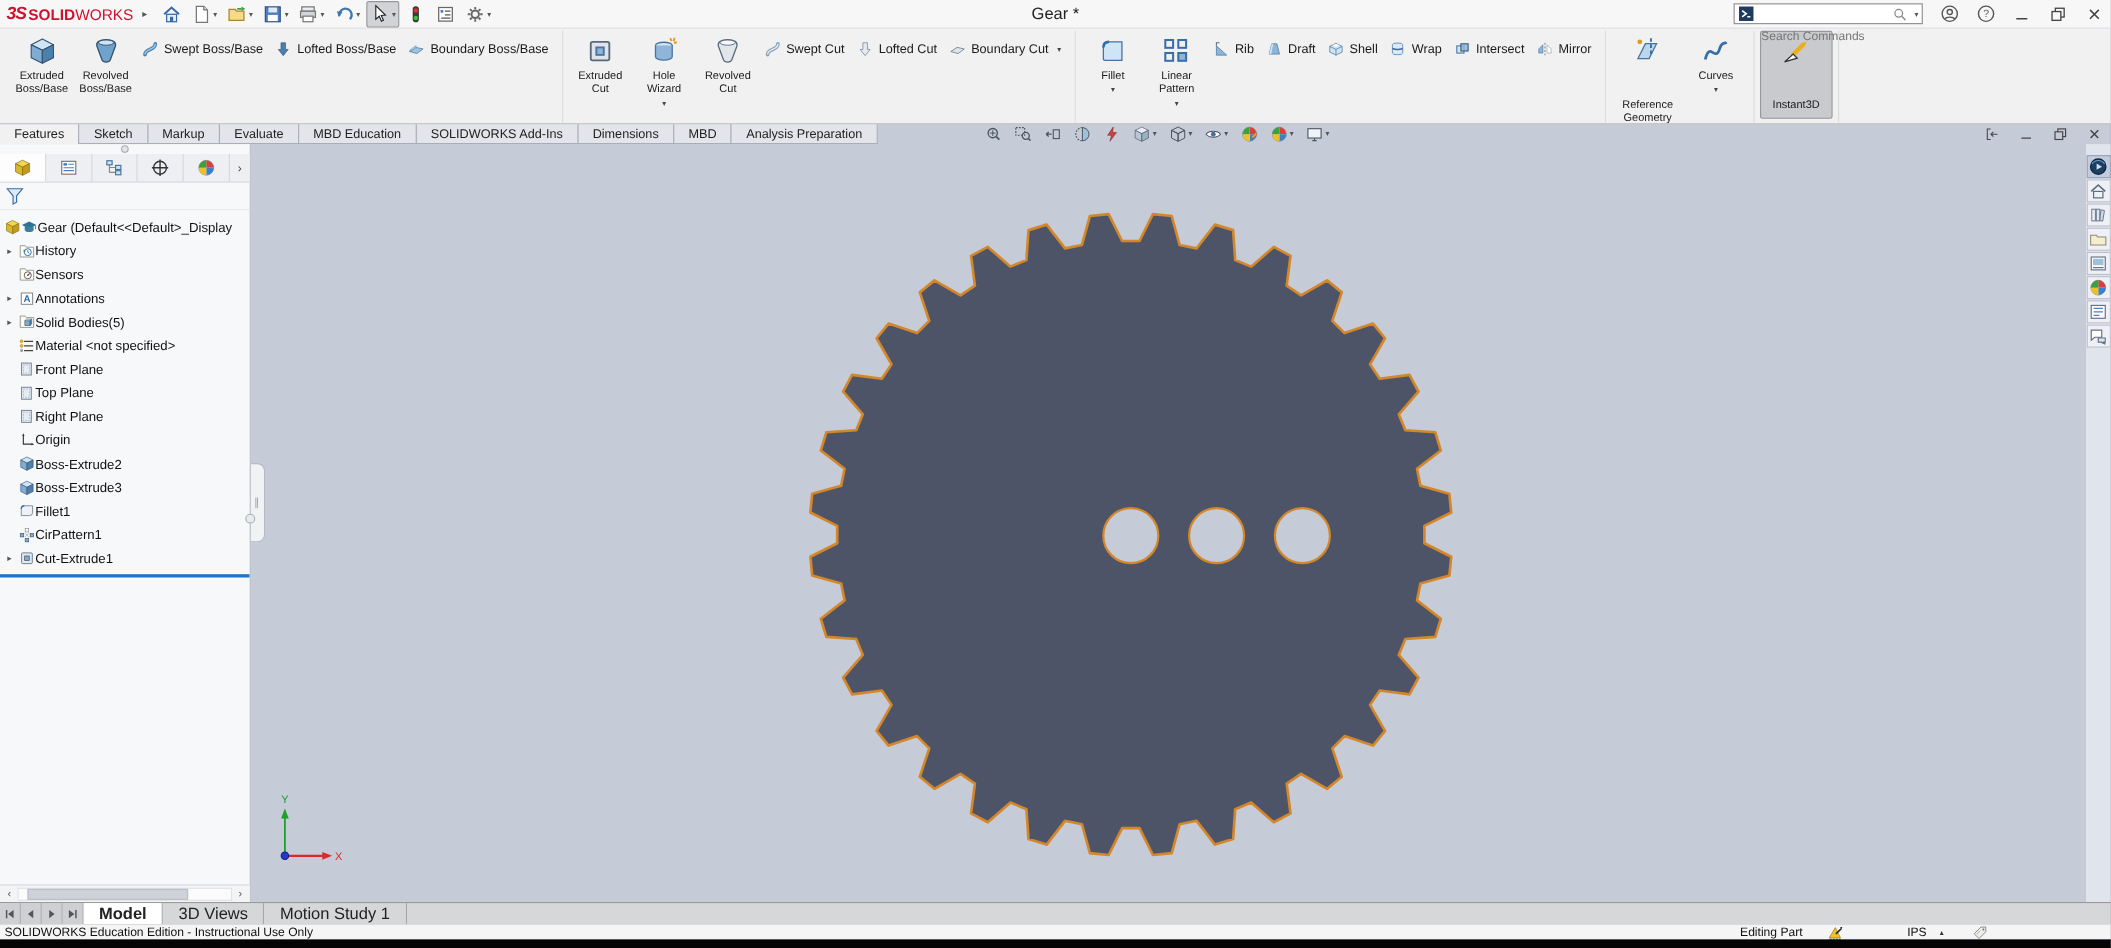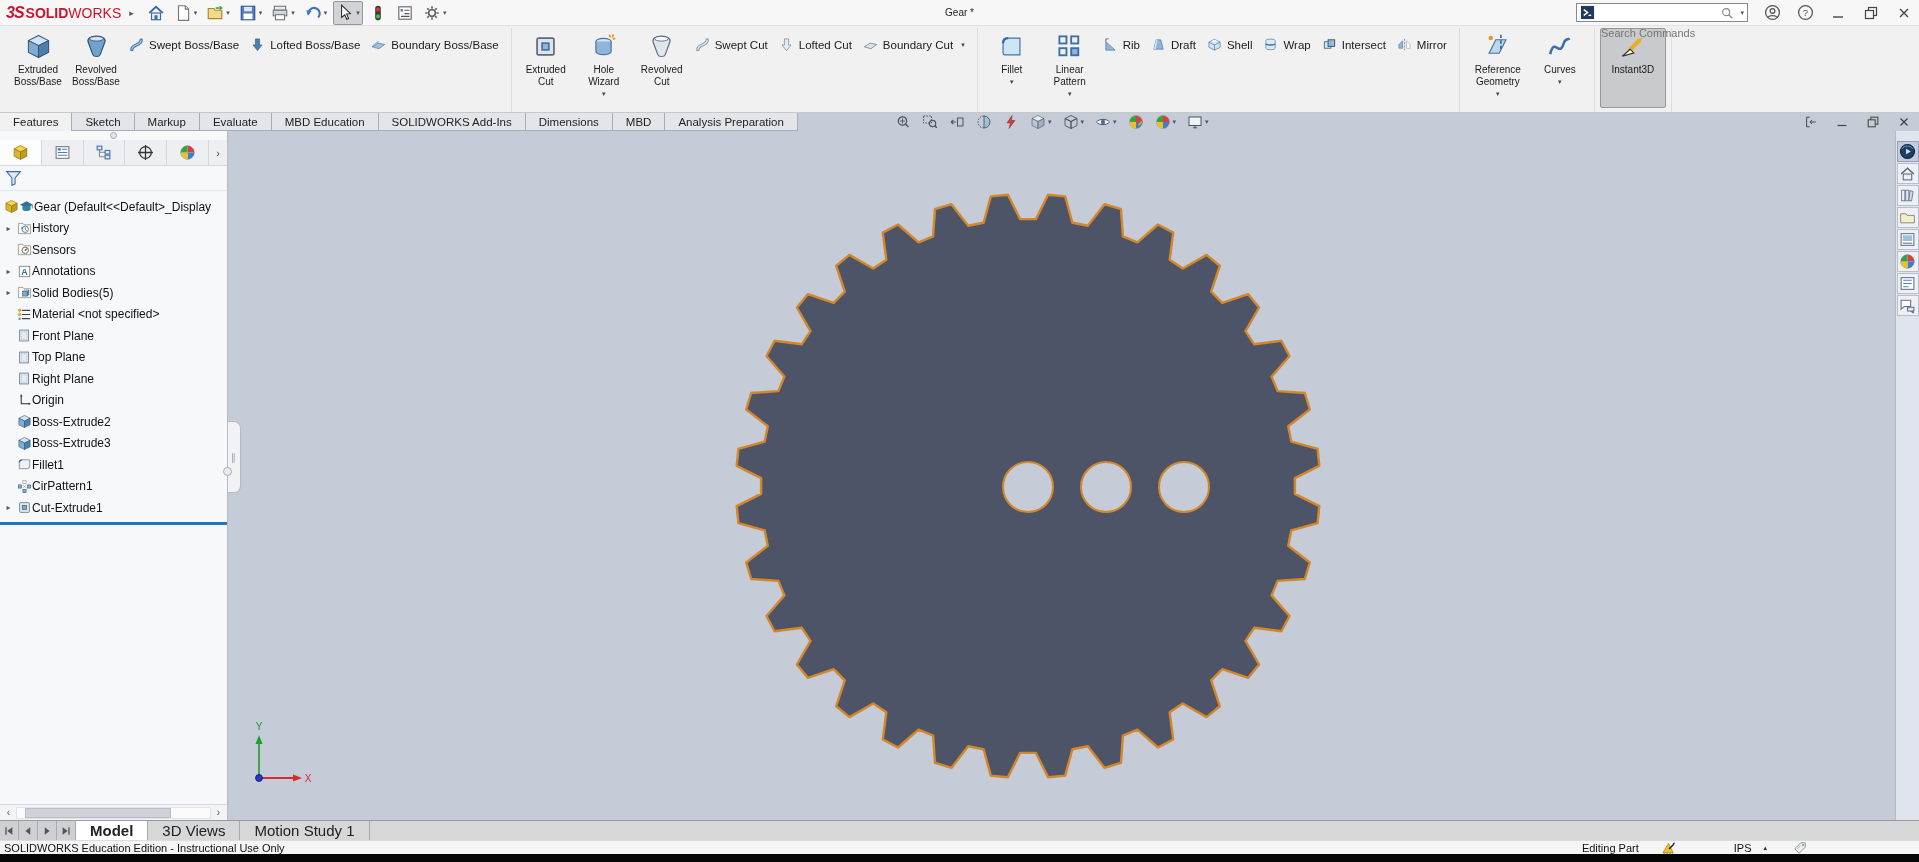--- a/index.html
+++ b/index.html
@@ -10,30 +10,30 @@
   #titlebar{height:26px;background:#f7f7f8;border-bottom:1px solid #e2e2e4;display:flex;align-items:center;padding:0 6px;position:relative;flex:0 0 26px;}
   .brand{display:flex;align-items:center;gap:2px;color:#d1112c;font-size:14px;white-space:nowrap;}
   .brand .mark{font-style:italic;font-weight:bold;font-size:16px;letter-spacing:-1px;}
   .brand .bold{font-weight:bold;letter-spacing:0;}
   .brand .light{font-weight:normal;}
   .flyout{color:#555;font-size:9px;margin:0 10px 0 8px;}
   #quick-tools{display:flex;align-items:center;gap:3px;}
   .qt-btn{display:flex;align-items:center;padding:2px 2px;border:1px solid transparent;border-radius:2px;}
   .qt-btn.pressed{background:#d2d3d6;border-color:#97979b;}
   .qt-caret{font-size:7px;color:#555;margin-left:2px;}
-  #doc-title{position:absolute;left:50%;transform:translateX(-50%);font-size:10px;color:#222;}
+  #doc-title{position:absolute;left:50%;transform:translateX(-50%);font-size:15px;color:#222;}
   #tb-right{margin-left:auto;display:flex;align-items:center;gap:15px;}
   #search-box{width:172px;height:19px;border:1px solid #8a8a8e;background:#fff;display:flex;align-items:center;padding:0 3px;gap:4px;}
   #search-box input{flex:1;border:none;outline:none;font-size:11px;color:#333;font-family:inherit;min-width:0;background:transparent;margin-top:40px;}
   .win-glyph{display:flex;align-items:center;justify-content:center;width:18px;height:18px;}
   
   #ribbon{height:86px;background:#f1f1f2;display:flex;align-items:stretch;padding:2px 2px 0 4px;flex:0 0 86px;}
   .ribbon-group{display:flex;align-items:flex-start;padding:0 5px;border-right:1px solid #dcdcde;}
   .big-btn{width:58px;min-height:80px;display:flex;flex-direction:column;align-items:center;padding:2px 1px 0;border:1px solid transparent;border-radius:2px;}
-  .big-btn.wide{width:66px;}
+  .big-btn.wide{width:66px;gap:26px;}
   .big-btn.pressed{background:#c9cacd;border-color:#97979b;}
   .big-btn .bicon{height:30px;display:flex;align-items:center;}
   .big-btn .blabel{font-size:10px;line-height:12px;text-align:center;color:#1a1a1a;margin-top:3px;}
   .big-btn .bcaret{font-size:7px;color:#444;margin-top:2px;}
   .stack{display:flex;flex-direction:row;justify-content:flex-start;padding-top:6px;}
   .stack-item{height:21px;display:flex;align-items:center;gap:5px;padding:0 7px 0 4px;font-size:11.5px;color:#1a1a1a;white-space:nowrap;}
   .stack-item .scaret{font-size:7px;color:#444;margin-left:3px;}
   
   #tabrow{height:19px;background:#c6ccd7;position:relative;flex:0 0 19px;border-top:1px solid #c8c8ca;}
   #cmd-tabs{position:absolute;left:0;top:0;bottom:0;display:flex;}

